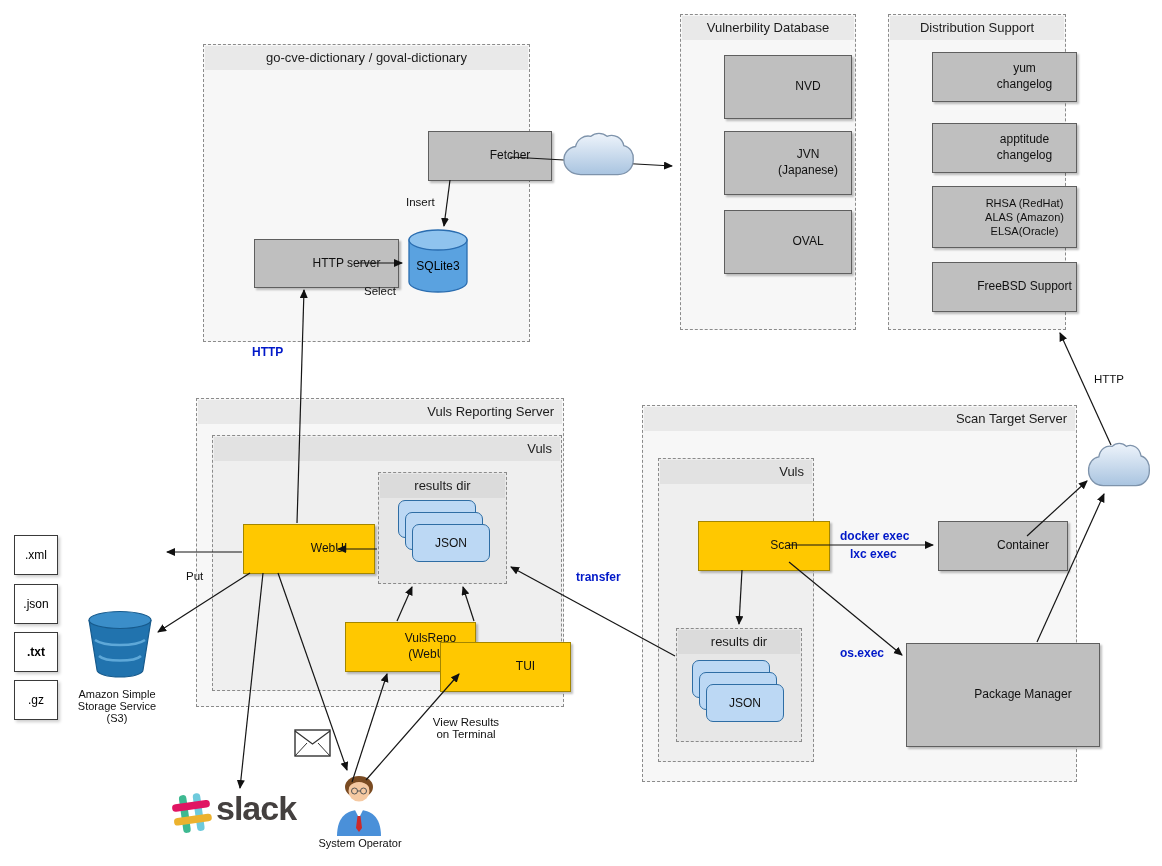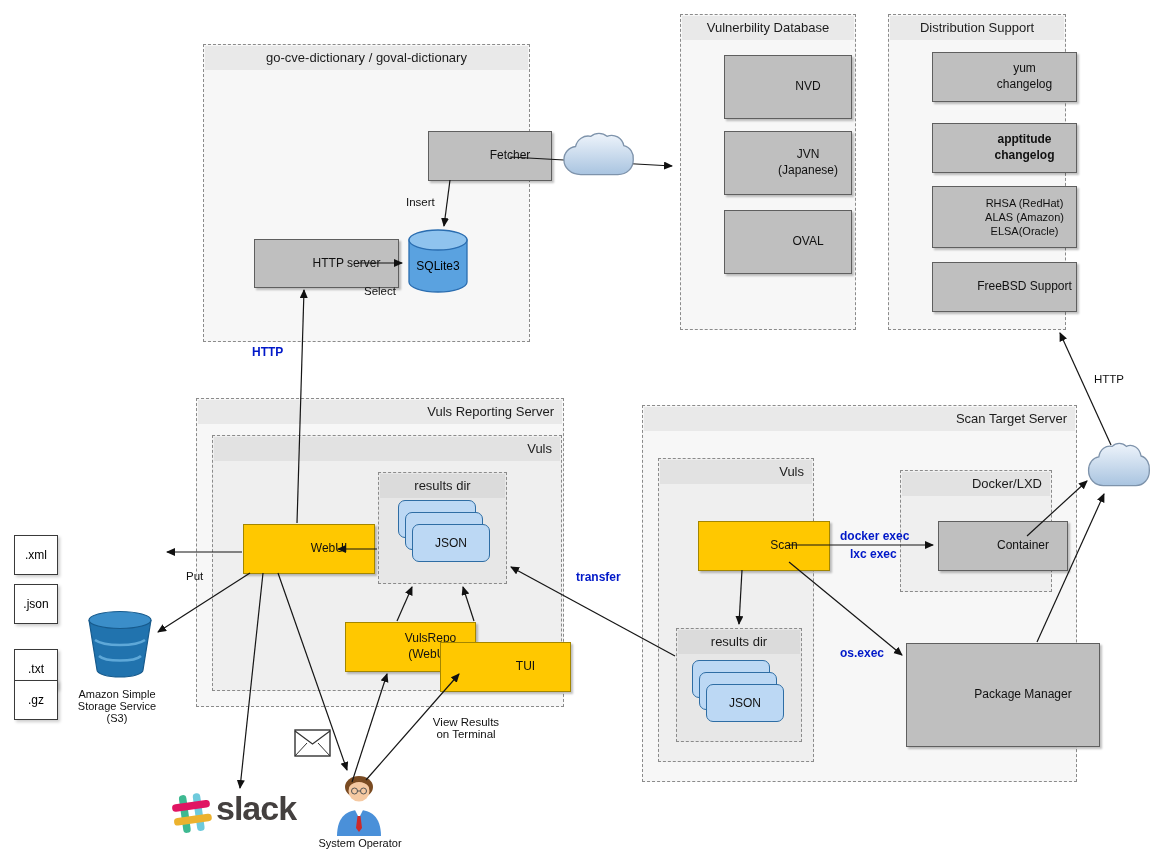--- a/index.html
+++ b/index.html
@@ -63,33 +63,30 @@
   </div>
 
   <div class="zone" style="left:658px;top:458px;width:154px;height:302px;">
     <div class="zone-title zt-right">Vuls</div>
   </div>
 
   <div class="zone" style="left:676px;top:628px;width:124px;height:112px;">
     <div class="zone-title zt-center">results dir</div>
   </div>
 
-  <div class="zone" style="left:900px;top:470px;width:150px;height:120px;">
-    <div class="zone-title zt-right">Docker/LXD</div>
-  </div>
 
   <div class="node gray" style="left:428px;top:131px;width:82px;height:48px;">Fetcher</div>
   <div class="node gray" style="left:254px;top:239px;width:103px;height:47px;">HTTP server</div>
   <div class="node gray" style="left:724px;top:55px;width:86px;height:62px;">NVD</div>
   <div class="node gray" style="left:724px;top:210px;width:86px;height:62px;">OVAL</div>
   <div class="node gray" style="left:724px;top:131px;width:86px;height:62px;">JVN
 (Japanese)</div>
   <div class="node gray" style="left:932px;top:52px;width:103px;height:48px;">yum
 changelog</div>
-  <div class="node gray" style="left:932px;top:123px;width:103px;height:48px;font-weight:bold;">apptitude
+  <div class="node gray" style="left:932px;top:123px;width:103px;height:48px;">apptitude
 changelog</div>
   <div class="node gray small" style="left:932px;top:186px;width:103px;height:60px;">RHSA (RedHat)
 ALAS (Amazon)
 ELSA(Oracle)</div>
   <div class="node gray" style="left:932px;top:262px;width:103px;height:48px;">FreeBSD Support</div>
   <div class="node gray" style="left:938px;top:521px;width:88px;height:48px;">Container</div>
   <div class="node gray" style="left:906px;top:643px;width:152px;height:102px;">Package Manager</div>
 
   <div class="node yellow" style="left:243px;top:524px;width:90px;height:48px;">WebUI</div>
   <div class="node yellow" style="left:345px;top:622px;width:89px;height:48px;">VulsRepo
@@ -100,21 +97,21 @@
   <div class="jsonbox" style="left:398px;top:500px;"></div>
   <div class="jsonbox" style="left:405px;top:512px;"></div>
   <div class="jsonbox" style="left:412px;top:524px;">JSON</div>
 
   <div class="jsonbox" style="left:692px;top:660px;"></div>
   <div class="jsonbox" style="left:699px;top:672px;"></div>
   <div class="jsonbox" style="left:706px;top:684px;">JSON</div>
 
   <div class="file" style="left:14px;top:535px;">.xml</div>
   <div class="file" style="left:14px;top:584px;">.json</div>
-  <div class="file" style="left:14px;top:649px;">.txt</div>
+  <div class="file" style="left:14px;top:632px;font-weight:bold;">.txt</div>
   <div class="file" style="left:14px;top:680px;">.gz</div>
 
   <svg class="abs" style="left:408px;top:229px;" width="60" height="64">
     <path d="M1,11 V53 A29,10 0 0 0 59,53 V11 Z" fill="#5aa2e0" stroke="#2a6db0" stroke-width="1.3"></path>
     <ellipse cx="30" cy="11" rx="29" ry="10" fill="#8fc3ee" stroke="#2a6db0" stroke-width="1.3"></ellipse>
     <text x="30" y="41" text-anchor="middle" font-size="12" fill="#000">SQLite3</text>
   </svg>
 
   <svg class="abs" style="left:88px;top:610px;" width="64" height="72">
     <path d="M1,10 L9,60 A23,7 0 0 0 55,60 L63,10" fill="#2173ae" stroke="#175a8c" stroke-width="1.2"></path>

